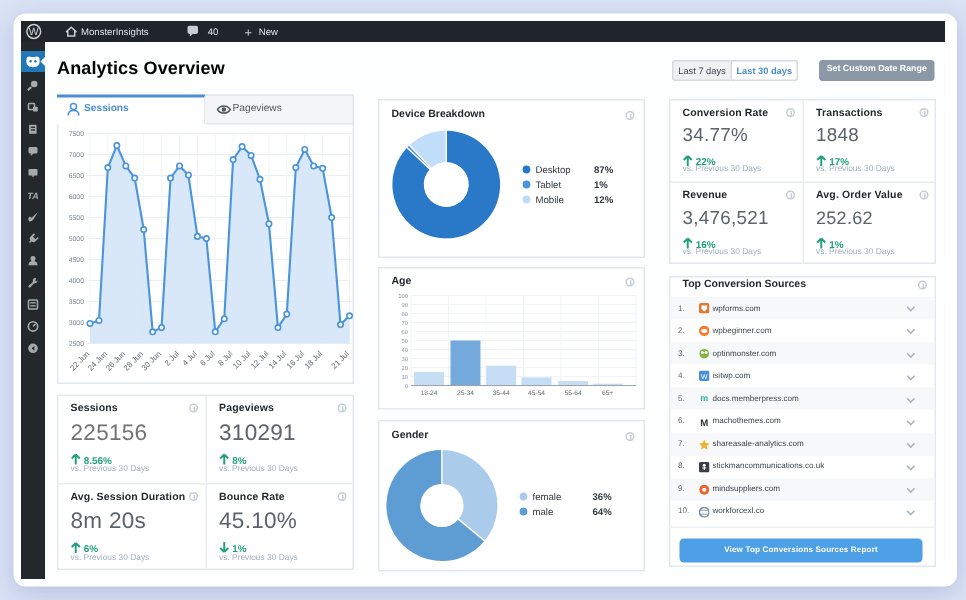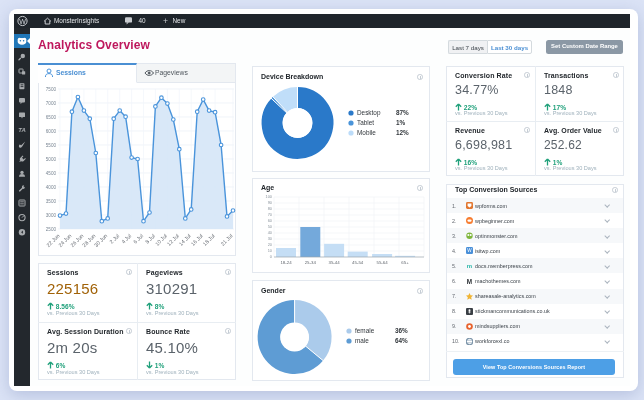--- a/index.html
+++ b/index.html
@@ -6,21 +6,21 @@
 .win { position:absolute; left:9px; top:9px; width:629px; height:382px; background:#fff; border-radius:8px; box-shadow:0 4px 16px rgba(70,90,150,0.25); }
 .bar { position:absolute; left:14px; top:14px; width:616px; height:14px; background:#1f252b; }
 .side { position:absolute; left:14px; top:28px; width:16px; height:358px; background:#23282d; }
 .content { position:absolute; left:30px; top:28px; width:600px; height:358px; background:#fdfefe; }
 .active-item { position:absolute; left:14px; top:34px; width:16px; height:14px; background:#2177b8; }
 .mi-arrow { position:absolute; left:27.3px; top:37.8px; width:0; height:0; border-top:3.3px solid transparent; border-bottom:3.3px solid transparent; border-right:3.2px solid #fdfefe; }
 .panel { position:absolute; background:#fff; border:1px solid #e3e8ef; }
 .info { position:absolute; width:5.6px; height:5.6px; border:0.9px solid #c6cdd5; border-radius:50%; }
 .info::after { content:""; position:absolute; left:1.9px; top:1.2px; width:1px; height:2.6px; background:#c6cdd5; }
 .chev { position:absolute; width:4.4px; height:4.4px; border-right:1.1px solid #aab4be; border-bottom:1.1px solid #aab4be; transform:rotate(45deg); }
-h1 { position:absolute; left:38px; top:38px; font-size:12px; color:#be185d; letter-spacing:0.1px; }
+h1 { position:absolute; left:38px; top:38px; font-size:12px; color:#000000; letter-spacing:0.1px; }
 .btn { position:absolute; top:40px; height:14px; font-size:6.2px; line-height:13px; text-align:center; border:1px solid #d4dade; }
 </style></head>
 <body>
 <div class="win"></div>
 <div class="bar"></div>
 <div class="side"></div>
 <div class="content"></div>
 <div class="active-item"><svg width="16" height="14" viewBox="0 0 16 14">
       <g fill="#fff">
         <circle cx="5.6" cy="5.6" r="1.9"></circle>
@@ -291,39 +291,39 @@
     <text x="143" y="64.3" font-size="6.4" font-weight="bold" fill="#32373c">64%</text>
 </svg>
 
 <div class="panel" style="left:446px;top:66px;width:178px;height:110px"></div>
 <div class="abs" style="left:535px;top:66px;width:1px;height:110px;background:#e8edf2"></div>
 <div class="abs" style="left:446px;top:121px;width:178px;height:1px;background:#e8edf2"></div>
 
 <div class="abs" style="left:38px;top:263px;width:99px">
 <div style="position:absolute;left:9px;top:6px;font-size:7px;font-weight:bold;color:#23282d;letter-spacing:0.1px">Sessions</div>
 <div class="info" style="right:5px;top:6px"></div>
-<div style="position:absolute;left:9px;top:17px;font-size:15px;color:#a16207;letter-spacing:0.2px">225156</div>
+<div style="position:absolute;left:9px;top:17px;font-size:15px;color:#737373;letter-spacing:0.2px">225156</div>
 <div style="position:absolute;left:9px;top:39px;font-size:6.6px;font-weight:bold;color:#1fa07a"><svg width="7" height="8" viewBox="0 0 7 8" style="vertical-align:-1px">
         <path d="M3.5 1 L0.8 3.7 M3.5 1 L6.2 3.7 M3.5 1 L3.5 7.6" fill="none" stroke="#1fa07a" stroke-width="1.3"></path>
       </svg> 8.56%</div>
 <div style="position:absolute;left:9px;top:46.5px;font-size:5.6px;color:#9fb1bc">vs. Previous 30 Days</div>
 </div>
 <div class="abs" style="left:137px;top:263px;width:99px">
 <div style="position:absolute;left:9px;top:6px;font-size:7px;font-weight:bold;color:#23282d;letter-spacing:0.1px">Pageviews</div>
 <div class="info" style="right:5px;top:6px"></div>
 <div style="position:absolute;left:9px;top:17px;font-size:15px;color:#5b636b;letter-spacing:0.2px">310291</div>
 <div style="position:absolute;left:9px;top:39px;font-size:6.6px;font-weight:bold;color:#1fa07a"><svg width="7" height="8" viewBox="0 0 7 8" style="vertical-align:-1px">
         <path d="M3.5 1 L0.8 3.7 M3.5 1 L6.2 3.7 M3.5 1 L3.5 7.6" fill="none" stroke="#1fa07a" stroke-width="1.3"></path>
       </svg> 8%</div>
 <div style="position:absolute;left:9px;top:46.5px;font-size:5.6px;color:#9fb1bc">vs. Previous 30 Days</div>
 </div>
 <div class="abs" style="left:38px;top:322px;width:99px">
 <div style="position:absolute;left:9px;top:6px;font-size:7px;font-weight:bold;color:#23282d;letter-spacing:0.1px">Avg. Session Duration</div>
 <div class="info" style="right:5px;top:6px"></div>
-<div style="position:absolute;left:9px;top:17px;font-size:15px;color:#5b636b;letter-spacing:0.2px">2m 20s</div>
+<div style="position:absolute;left:9px;top:17px;font-size:15px;color:#5b636b;letter-spacing:0.2px">8m 20s</div>
 <div style="position:absolute;left:9px;top:39px;font-size:6.6px;font-weight:bold;color:#1fa07a"><svg width="7" height="8" viewBox="0 0 7 8" style="vertical-align:-1px">
         <path d="M3.5 1 L0.8 3.7 M3.5 1 L6.2 3.7 M3.5 1 L3.5 7.6" fill="none" stroke="#1fa07a" stroke-width="1.3"></path>
       </svg> 6%</div>
 <div style="position:absolute;left:9px;top:46.5px;font-size:5.6px;color:#9fb1bc">vs. Previous 30 Days</div>
 </div>
 <div class="abs" style="left:137px;top:322px;width:99px">
 <div style="position:absolute;left:9px;top:6px;font-size:7px;font-weight:bold;color:#23282d;letter-spacing:0.1px">Bounce Rate</div>
 <div class="info" style="right:5px;top:6px"></div>
 <div style="position:absolute;left:9px;top:17px;font-size:15px;color:#5b636b;letter-spacing:0.2px">45.10%</div>
 <div style="position:absolute;left:9px;top:39px;font-size:6.6px;font-weight:bold;color:#1fa07a"><svg width="7" height="8" viewBox="0 0 7 8" style="vertical-align:-1px">
@@ -345,21 +345,21 @@
 <div class="info" style="right:5px;top:6px"></div>
 <div style="position:absolute;left:9px;top:17px;font-size:12.5px;color:#5b636b;letter-spacing:0.2px">1848</div>
 <div style="position:absolute;left:9px;top:36.5px;font-size:6.6px;font-weight:bold;color:#1fa07a"><svg width="7" height="8" viewBox="0 0 7 8" style="vertical-align:-1px">
         <path d="M3.5 1 L0.8 3.7 M3.5 1 L6.2 3.7 M3.5 1 L3.5 7.6" fill="none" stroke="#1fa07a" stroke-width="1.3"></path>
       </svg> 17%</div>
 <div style="position:absolute;left:9px;top:43.5px;font-size:5.6px;color:#9fb1bc">vs. Previous 30 Days</div>
 </div>
 <div class="abs" style="left:446px;top:121px;width:89px">
 <div style="position:absolute;left:9px;top:6px;font-size:7px;font-weight:bold;color:#23282d;letter-spacing:0.1px">Revenue</div>
 <div class="info" style="right:5px;top:6px"></div>
-<div style="position:absolute;left:9px;top:17px;font-size:12.5px;color:#5b636b;letter-spacing:0.2px">6,698,981</div>
+<div style="position:absolute;left:9px;top:17px;font-size:12.5px;color:#5b636b;letter-spacing:0.2px">3,476,521</div>
 <div style="position:absolute;left:9px;top:36.5px;font-size:6.6px;font-weight:bold;color:#1fa07a"><svg width="7" height="8" viewBox="0 0 7 8" style="vertical-align:-1px">
         <path d="M3.5 1 L0.8 3.7 M3.5 1 L6.2 3.7 M3.5 1 L3.5 7.6" fill="none" stroke="#1fa07a" stroke-width="1.3"></path>
       </svg> 16%</div>
 <div style="position:absolute;left:9px;top:43.5px;font-size:5.6px;color:#9fb1bc">vs. Previous 30 Days</div>
 </div>
 <div class="abs" style="left:535px;top:121px;width:89px">
 <div style="position:absolute;left:9px;top:6px;font-size:7px;font-weight:bold;color:#23282d;letter-spacing:0.1px">Avg. Order Value</div>
 <div class="info" style="right:5px;top:6px"></div>
 <div style="position:absolute;left:9px;top:17px;font-size:12px;color:#5b636b;letter-spacing:0.2px">252.62</div>
 <div style="position:absolute;left:9px;top:36.5px;font-size:6.6px;font-weight:bold;color:#1fa07a"><svg width="7" height="8" viewBox="0 0 7 8" style="vertical-align:-1px">

